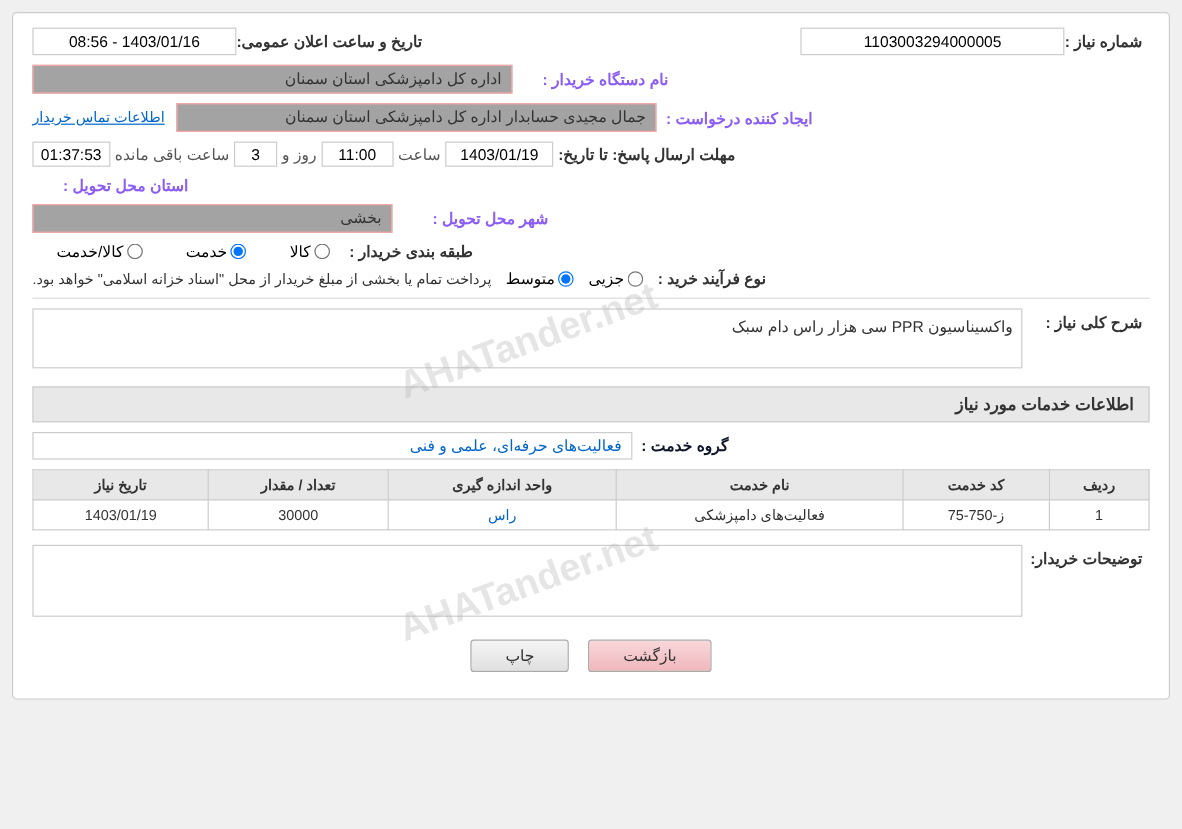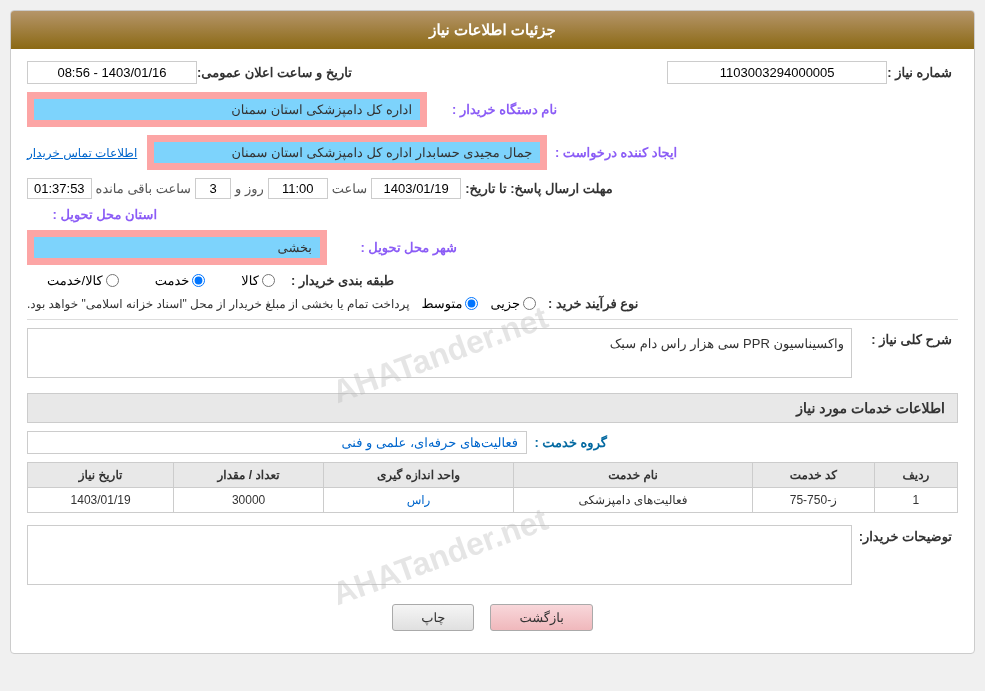--- a/index.html
+++ b/index.html
@@ -40,22 +40,22 @@
     }
     .info-label {
       font-weight: bold;
       color: #8b5cf6;
       white-space: nowrap;
       margin-right: 6px;
       min-width: 130px;
       text-align: right;
     }
     .info-value {
-      border: 7px solid #fca5a5;
-      background: #7dd3fc;
+      border: 1px solid #fca5a5;
+      background: #a3a3a3;
       padding: 3px 8px;
       min-height: 24px;
       min-width: 200px;
       text-align: right;
       color: #333;
     }
     .info-value.wide { min-width: 400px; }
     .info-value.medium { min-width: 300px; }
 
     
@@ -251,23 +251,20 @@
       border: none;
       border-top: 1px solid #ddd;
       margin: 8px 0;
     }
   </style>
 </head>
 <body>
 
 <div class="page-wrapper">
   <div class="main-card">
-    <div class="card-header">
-      <span>جزئیات اطلاعات نیاز</span>
-    </div>
     <div class="card-body">
 
       <div class="row-shomara">
         <span class="label">شماره نیاز :</span>
         <span class="value" style="border:1px solid #ccc; padding:3px 8px; min-width:220px; text-align:center;">1103003294000005</span>
         <span style="flex:1"></span>
         <span style="font-weight:bold; color:#333; margin-right:6px; white-space:nowrap;">تاریخ و ساعت اعلان عمومی:</span>
         <span style="border:1px solid #ccc; padding:3px 8px; min-width:170px; text-align:center;">1403/01/16 - 08:56</span>
       </div>
 
@@ -339,21 +336,21 @@
         <div style="position:relative; flex:1;">
           <div class="watermark">AHATander.net</div>
           <textarea class="sharh-textarea" style="width: 100%; min-height: 50px; padding: 4px 8px; border: 1px solid rgb(204, 204, 204); text-align: right; direction: rtl; resize: none;"></textarea>
           <div style="position:absolute; top:8px; right:8px; font-size:13px; color:#333; direction:rtl; pointer-events:none;">واکسیناسیون PPR سی هزار راس دام سبک</div>
         </div>
       </div>
 
       <div class="section-header">اطلاعات خدمات مورد نیاز</div>
 
       <div class="group-service-row">
-        <span style="font-weight:bold; color:#0369a1; margin-right:6px; white-space:nowrap; min-width:80px; text-align:right;">گروه خدمت :</span>
+        <span style="font-weight:bold; color:#0f172a; margin-right:6px; white-space:nowrap; min-width:80px; text-align:right;">گروه خدمت :</span>
         <span style="border:1px solid #ccc; padding:3px 8px; min-width:500px; text-align:right; color:#0066cc; cursor:pointer;">فعالیت‌های حرفه‌ای، علمی و فنی</span>
       </div>
 
       <div class="table-section">
         <table class="data-table">
           <thead>
             <tr>
               <th>ردیف</th>
               <th>کد خدمت</th>
               <th>نام خدمت</th>

